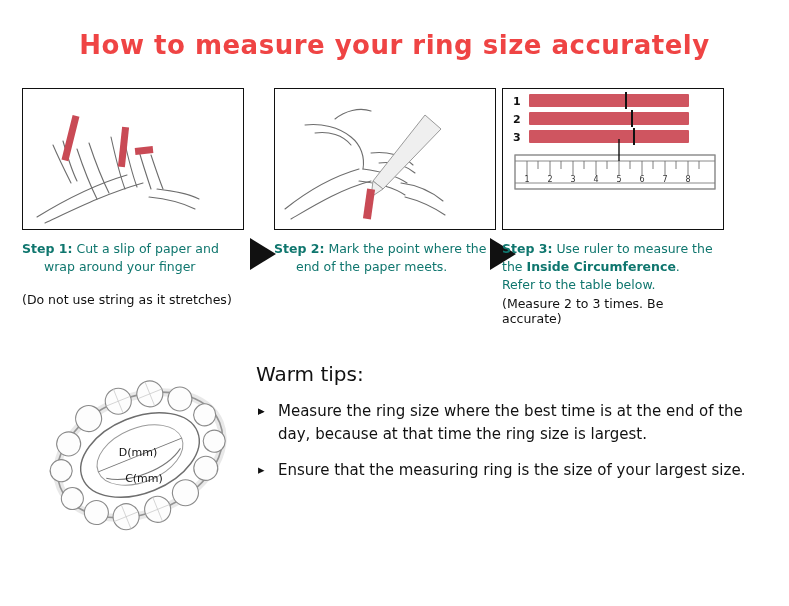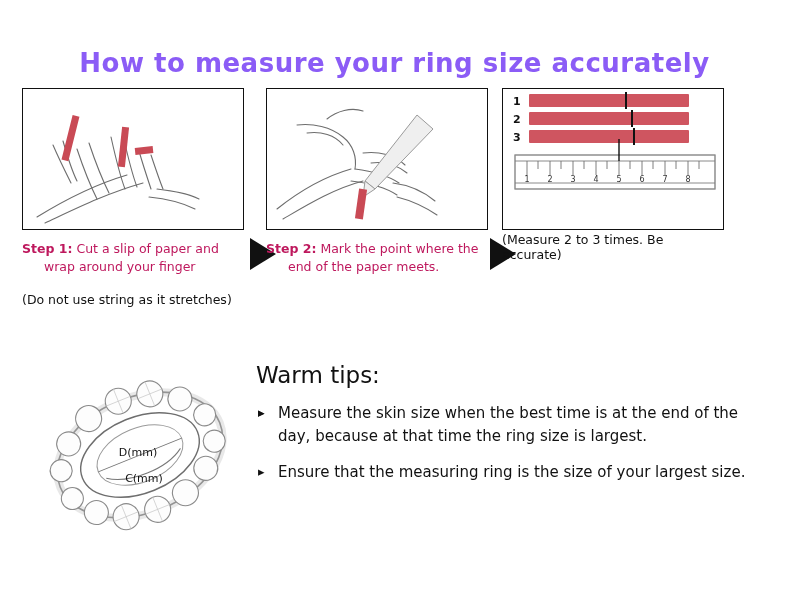--- a/index.html
+++ b/index.html
@@ -15,43 +15,43 @@
     overflow: hidden;
     position: relative;
   }
   .page {
     position: relative;
     width: 789px;
     height: 606px;
   }
   .title {
     position: absolute;
-    top: 48px;
+    top: 30px;
     left: 0;
     width: 789px;
     text-align: center;
     font-size: 26px;
     letter-spacing: 0.5px;
     font-weight: 700;
-    color: #8b5cf6;
+    color: #ef4444;
   }
   .steps {
     position: absolute;
     top: 88px;
     left: 22px;
     width: 748px;
     height: 250px;
   }
   .step {
     position: absolute;
     top: 0;
     width: 222px;
   }
   .step-1 { left: 0; }
-  .step-2 { left: 244px; }
+  .step-2 { left: 252px; }
   .step-3 { left: 480px; }
   .panel {
     width: 220px;
     height: 140px;
     border: 1px solid #111;
     background: #fff;
     position: relative;
     overflow: hidden;
   }
   .arrow {
@@ -62,21 +62,21 @@
     border-top: 16px solid transparent;
     border-bottom: 16px solid transparent;
     border-left: 26px solid #111;
   }
   .arrow-1 { left: 228px; }
   .arrow-2 { left: 468px; }
   .caption {
     margin-top: 10px;
     font-size: 12.5px;
     line-height: 1.45;
-    color: #be185d;
+    color: #0f766e;
   }
   .caption .lead { font-weight: 700; }
   .caption .bold { font-weight: 700; }
   .caption .indent { display: block; padding-left: 22px; }
   .caption .indent2 { display: block; padding-left: 0; }
   .note {
     margin-top: 16px;
     font-size: 12.5px;
     color: #111;
   }
@@ -129,21 +129,21 @@
     width: 220px;
     height: 210px;
   }
   .tips {
     position: absolute;
     left: 256px;
     top: 12px;
     width: 510px;
   }
   .tips-title {
-    font-size: 23px;
+    font-size: 20px;
     color: #111;
     margin-bottom: 14px;
   }
   .tip {
     position: relative;
     padding-left: 22px;
     font-size: 15px;
     line-height: 1.55;
     color: #111;
     margin-bottom: 12px;
@@ -274,20 +274,25 @@
             <text x="70" y="93">3</text>
             <text x="93" y="93">4</text>
             <text x="116" y="93">5</text>
             <text x="139" y="93">6</text>
             <text x="162" y="93">7</text>
             <text x="185" y="93">8</text>
           </g>
           <line x1="116" y1="50" x2="116" y2="72" stroke="#111" stroke-width="1.4"></line>
         </svg>
 
+      </div>
+      <div class="caption">
+        <span class="lead">Step 3:</span><span> Use ruler to measure the</span>
+        <span class="indent2"><span>the </span><span class="bold">Inside Circumference</span><span>.</span></span>
+        <span class="indent2">Refer to the table below.</span>
       </div>
       <div class="note note-3">(Measure 2 to 3 times. Be accurate)</div>
     </div>
 
   </div>
 
   <div class="bottom">
 
     <div class="ring-art">
       <svg viewBox="0 0 220 210" width="220" height="210">
@@ -328,21 +333,21 @@
 
     <div class="tips">
       <div class="tips-title">Warm tips:</div>
 
       <div class="tip">
         <span class="bullet">▸</span>
       </div>
 
       <div class="tip">
         <span class="bullet">▸</span>
-        <span>Measure the skin size when the best time is at the end of the day, because at that time the ring size is largest.</span>
+        <span>Measure the ring size where the best time is at the end of the day, because at that time the ring size is largest.</span>
       </div>
 
       <div class="tip">
         <span class="bullet">▸</span>
         <span>Ensure that the measuring ring is the size of your largest size.</span>
       </div>
     </div>
 
   </div>
 

